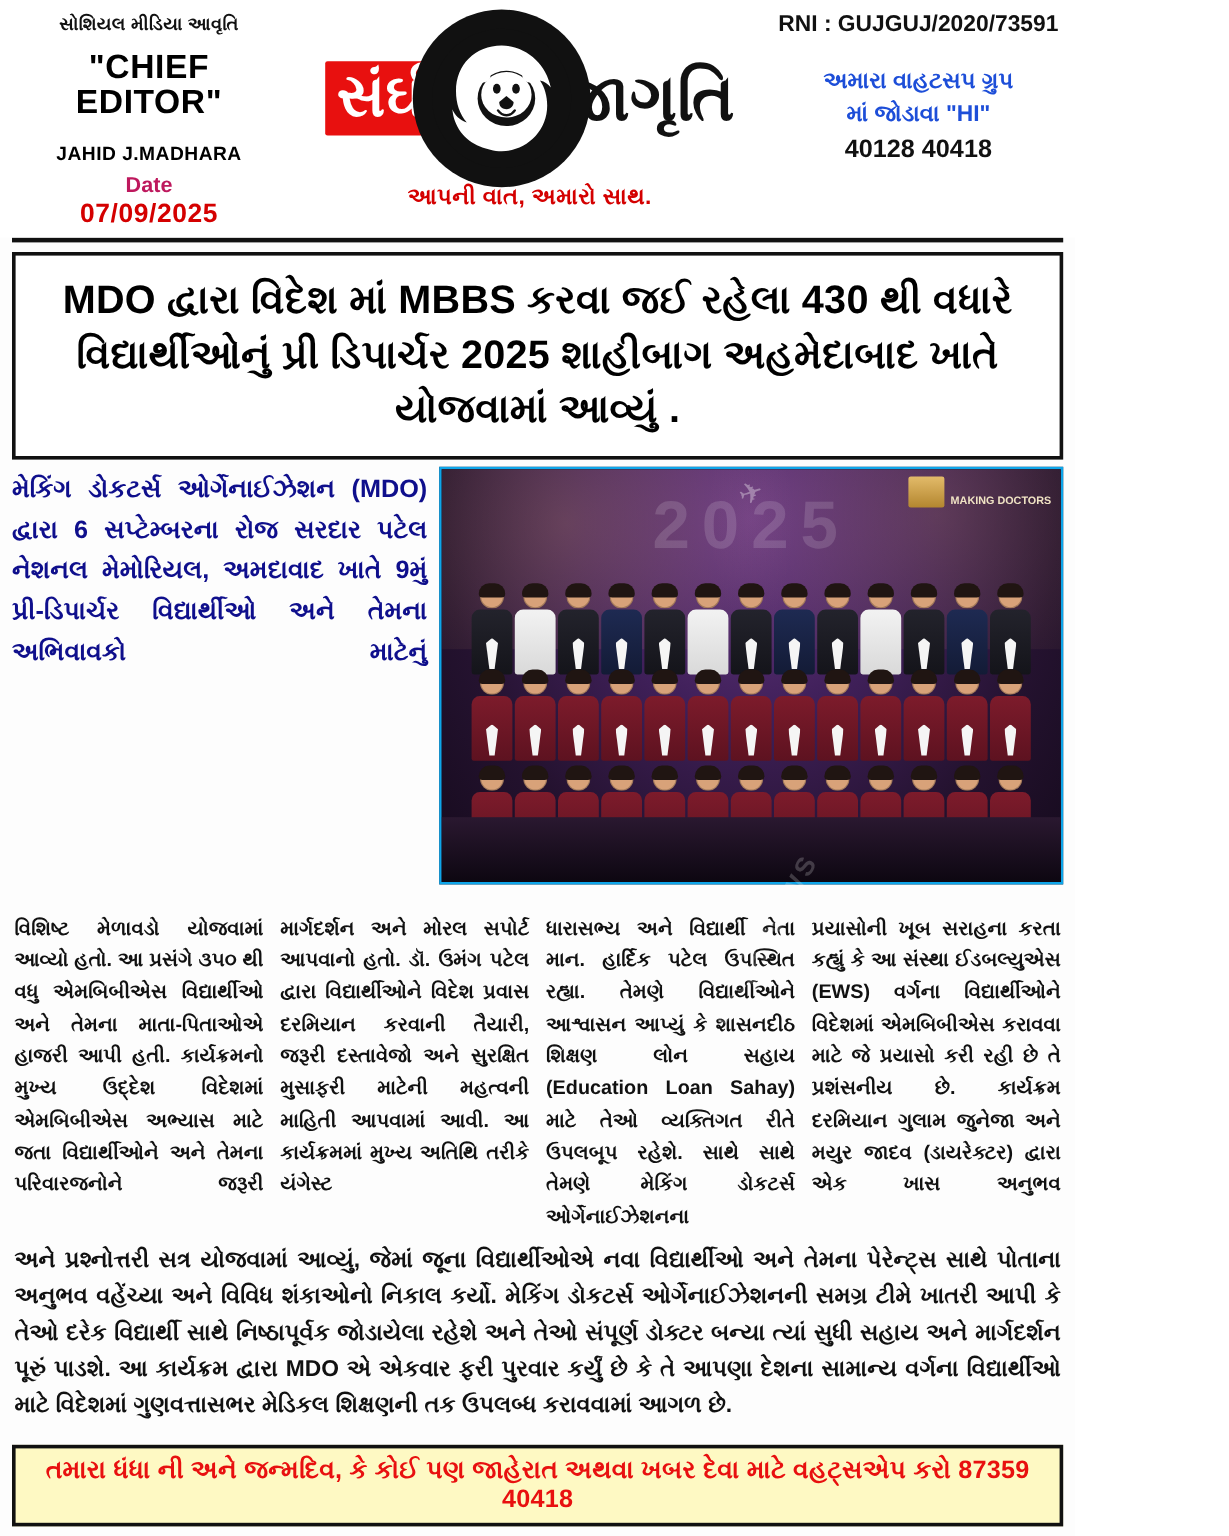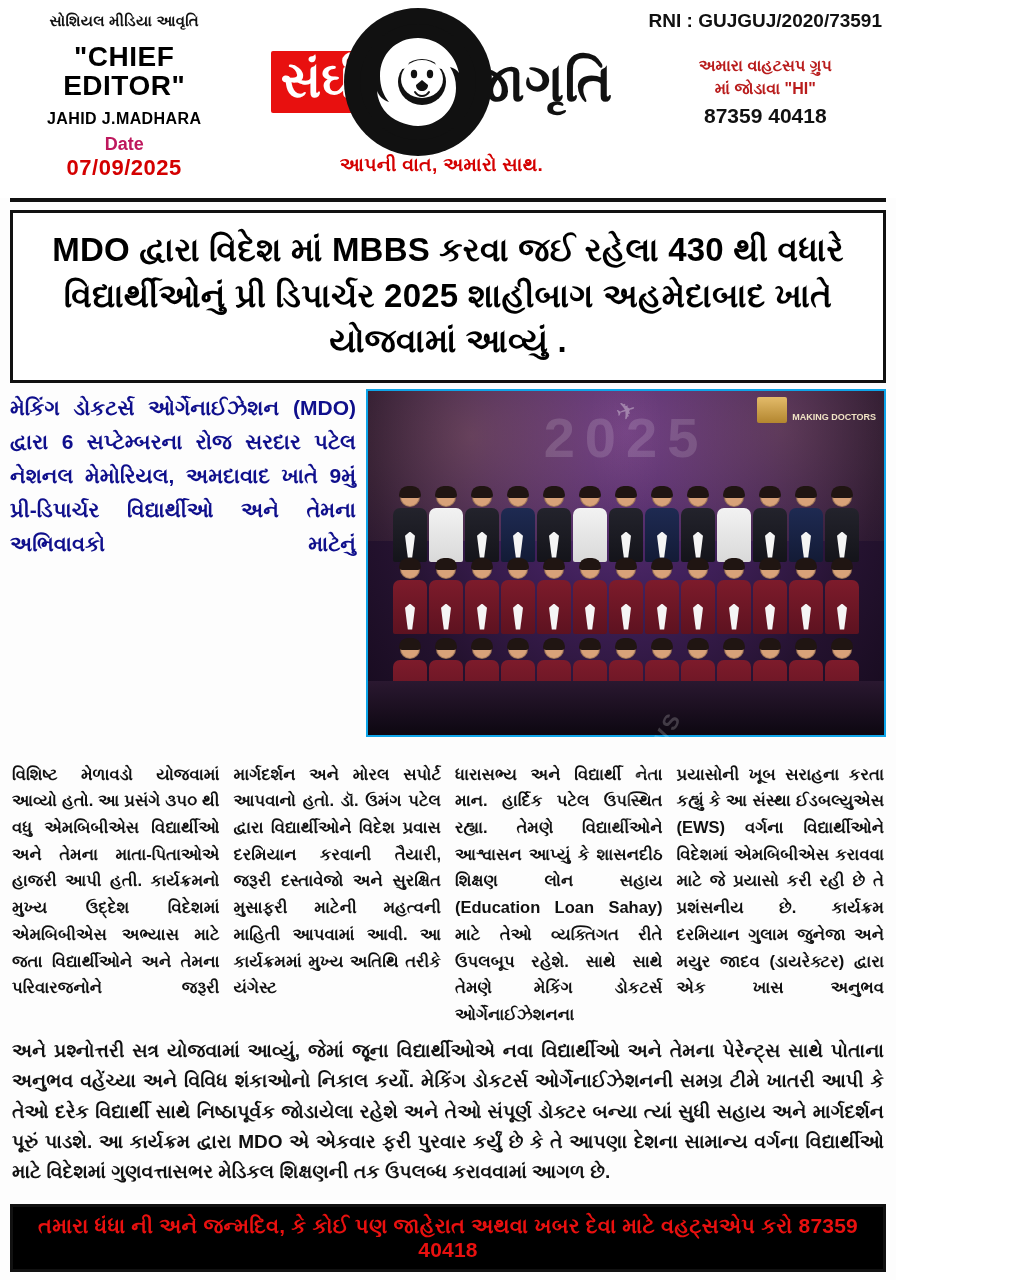--- a/index.html
+++ b/index.html
@@ -42,21 +42,21 @@
     font-size: 28px;
     font-weight: bold;
     color: #000;
     letter-spacing: .5px;
     line-height: 1.05;
   }
   .mast-left .editor-name {
     font-size: 16px;
     font-weight: bold;
     color: #000;
-    margin-top: 9px;
+    margin-top: 20px;
     letter-spacing: .4px;
   }
   .mast-left .date-label {
     margin-top: 6px;
     font-size: 18px;
     font-weight: bold;
     color: #be185d;
   }
   .mast-left .date-value {
     font-size: 22px;
@@ -127,23 +127,23 @@
     padding-top: 4px;
   }
   .mast-right .rni {
     font-size: 19px;
     font-weight: bold;
     color: #111;
     margin-bottom: 22px;
     white-space: nowrap;
   }
   .mast-right .wa-line {
-    font-size: 16px;
-    font-weight: bold;
-    color: #b91c1c;
+    font-size: 19px;
+    font-weight: bold;
+    color: #1d4ed8;
     line-height: 1.45;
   }
   .mast-right .wa-number {
     font-size: 21px;
     font-weight: bold;
     color: #111;
     margin-top: 4px;
   }
 
   .mast-rule {
@@ -282,21 +282,21 @@
     color: #111;
     line-height: 1.6;
     text-align: justify;
   }
 
   
   .footer {
     position: absolute;
     left: 10px; right: 10px; bottom: 8px;
     border: 3px solid #111;
-    background: #000000;
+    background: #fef9c3;
     padding: 7px 6px;
     text-align: center;
   }
   .footer-text {
     color: #e8100f;
     font-size: 21px;
     font-weight: bold;
     letter-spacing: .2px;
   }
 </style>
@@ -339,21 +339,21 @@
         </div>
         <div class="word-right">જાગૃતિ</div>
       </div>
       <div class="tagline">આપની વાત, અમારો સાથ.</div>
     </div>
 
     <div class="mast-right">
       <div class="rni">RNI : GUJGUJ/2020/73591</div>
       <div class="wa-line">અમારા વાહટસપ ગ્રુપ</div>
       <div class="wa-line">માં જોડાવા "HI"</div>
-      <div class="wa-number">87359 40418</div>
+      <div class="wa-number">40128 40418</div>
     </div>
   </div>
 
   <div class="mast-rule"></div>
 
   <div class="headline-box">
     <div class="headline">MDO દ્વારા વિદેશ માં MBBS કરવા જઈ રહેલા 430 થી વધારે વિદ્યાર્થીઓનું પ્રી ડિપાર્ચર 2025 શાહીબાગ અહમેદાબાદ ખાતે યોજવામાં આવ્યું .</div>
   </div>
 
   <div class="lead-row">

